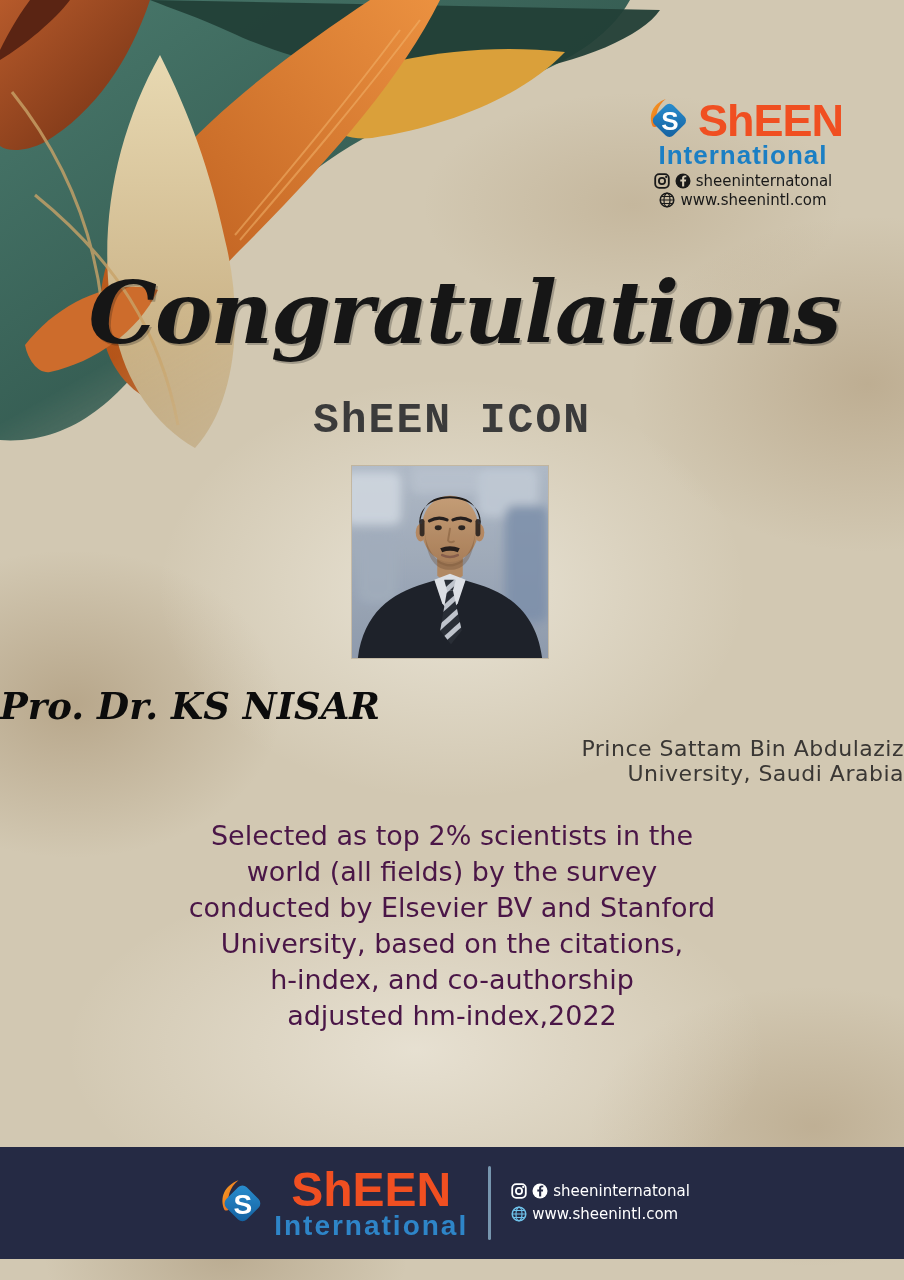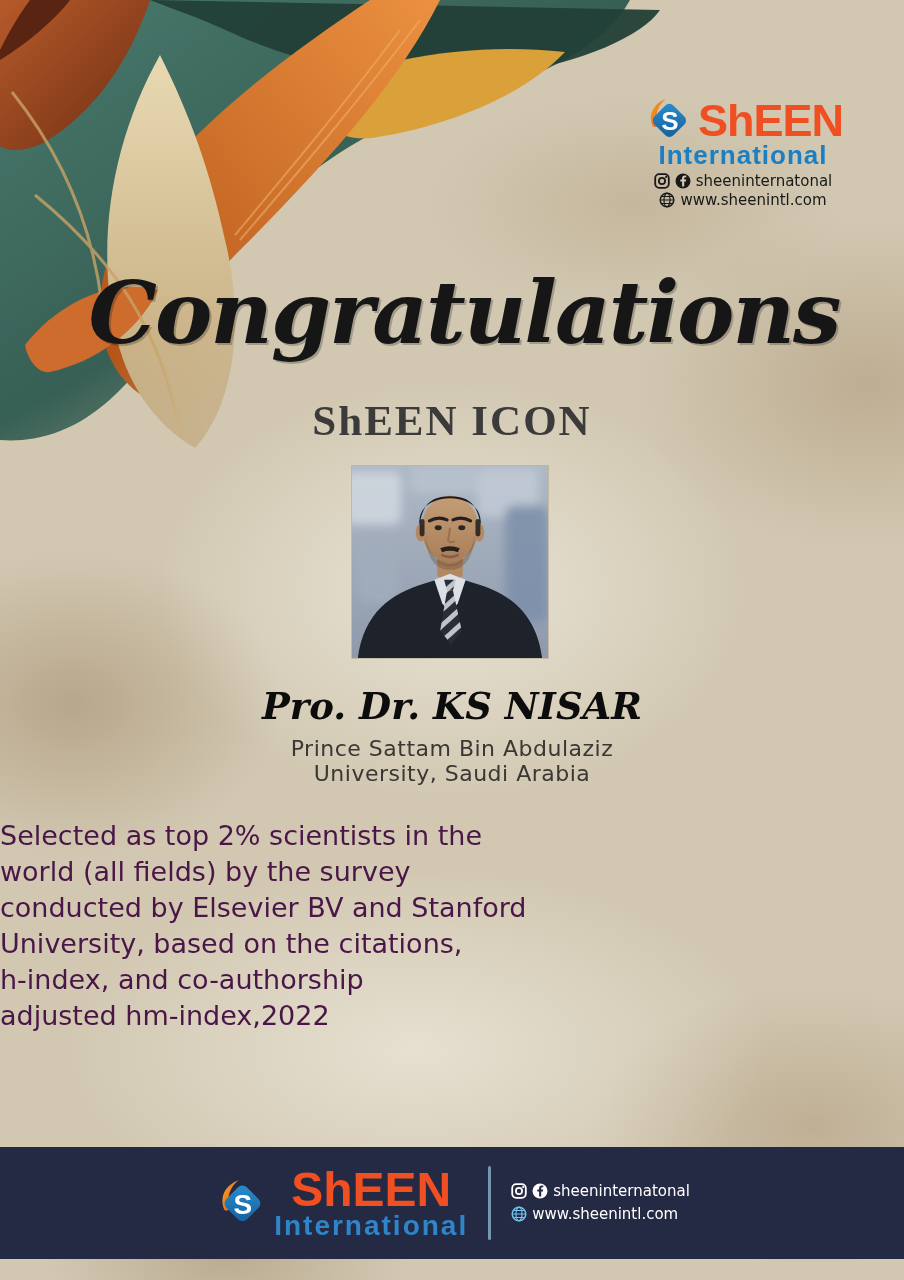--- a/index.html
+++ b/index.html
@@ -30,39 +30,39 @@
   .sicon{width:16px;height:16px;display:inline-block;flex:0 0 auto;}
   
   .script-heading{
     position:absolute;top:262px;left:12px;width:904px;text-align:center;
     font-family:"DejaVu Serif",serif;font-style:italic;font-weight:bold;
     font-size:86px;color:#161616;letter-spacing:-2px;
     text-shadow:2px 2px 0 rgba(20,20,20,.25);
   }
   .program-title{
     position:absolute;top:396px;left:0;width:904px;text-align:center;
-    font-family:Liberation Serif, serif;font-weight:bold;
+    font-family:Liberation Mono, monospace;font-weight:bold;
     font-size:43px;letter-spacing:2px;color:#3b3b3b;
   }
   
   .photo{position:absolute;left:352px;top:466px;width:196px;height:192px;box-shadow:0 0 0 1px rgba(120,100,70,.25);}
   .photo svg{display:block;width:100%;height:100%;}
   
   .awardee-name{
-    position:absolute;top:684px;left:0;width:904px;text-align:center;
+    position:absolute;top:684px;left:0;width:904px;
     font-family:"DejaVu Serif",serif;font-style:italic;font-weight:bold;
     font-size:37px;color:#0c0c0c;letter-spacing:0px;
   }
   .affiliation{
-    position:absolute;top:736px;left:0;width:904px;text-align:center;
+    position:absolute;top:736px;left:0;width:904px;text-align:right;
     font-size:22px;line-height:25px;letter-spacing:.5px;color:#3a3734;white-space:pre-line;
   }
   
   .citation{
-    position:absolute;top:818px;left:0;width:904px;text-align:left;
+    position:absolute;top:818px;left:0;width:904px;text-align:center;
     font-size:27px;line-height:36px;color:#4a1647;white-space:pre-line;letter-spacing:0;
   }
   
   .footer-bar{
     position:absolute;top:1147px;left:0;width:904px;height:112px;background:#252a44;
     display:flex;align-items:center;justify-content:center;gap:20px;
   }
   .footer-brand{display:flex;align-items:center;gap:4px;}
   .footer-brand .brand-diamond{width:56px;height:56px;}
   .fb-text{display:flex;flex-direction:column;align-items:center;}

